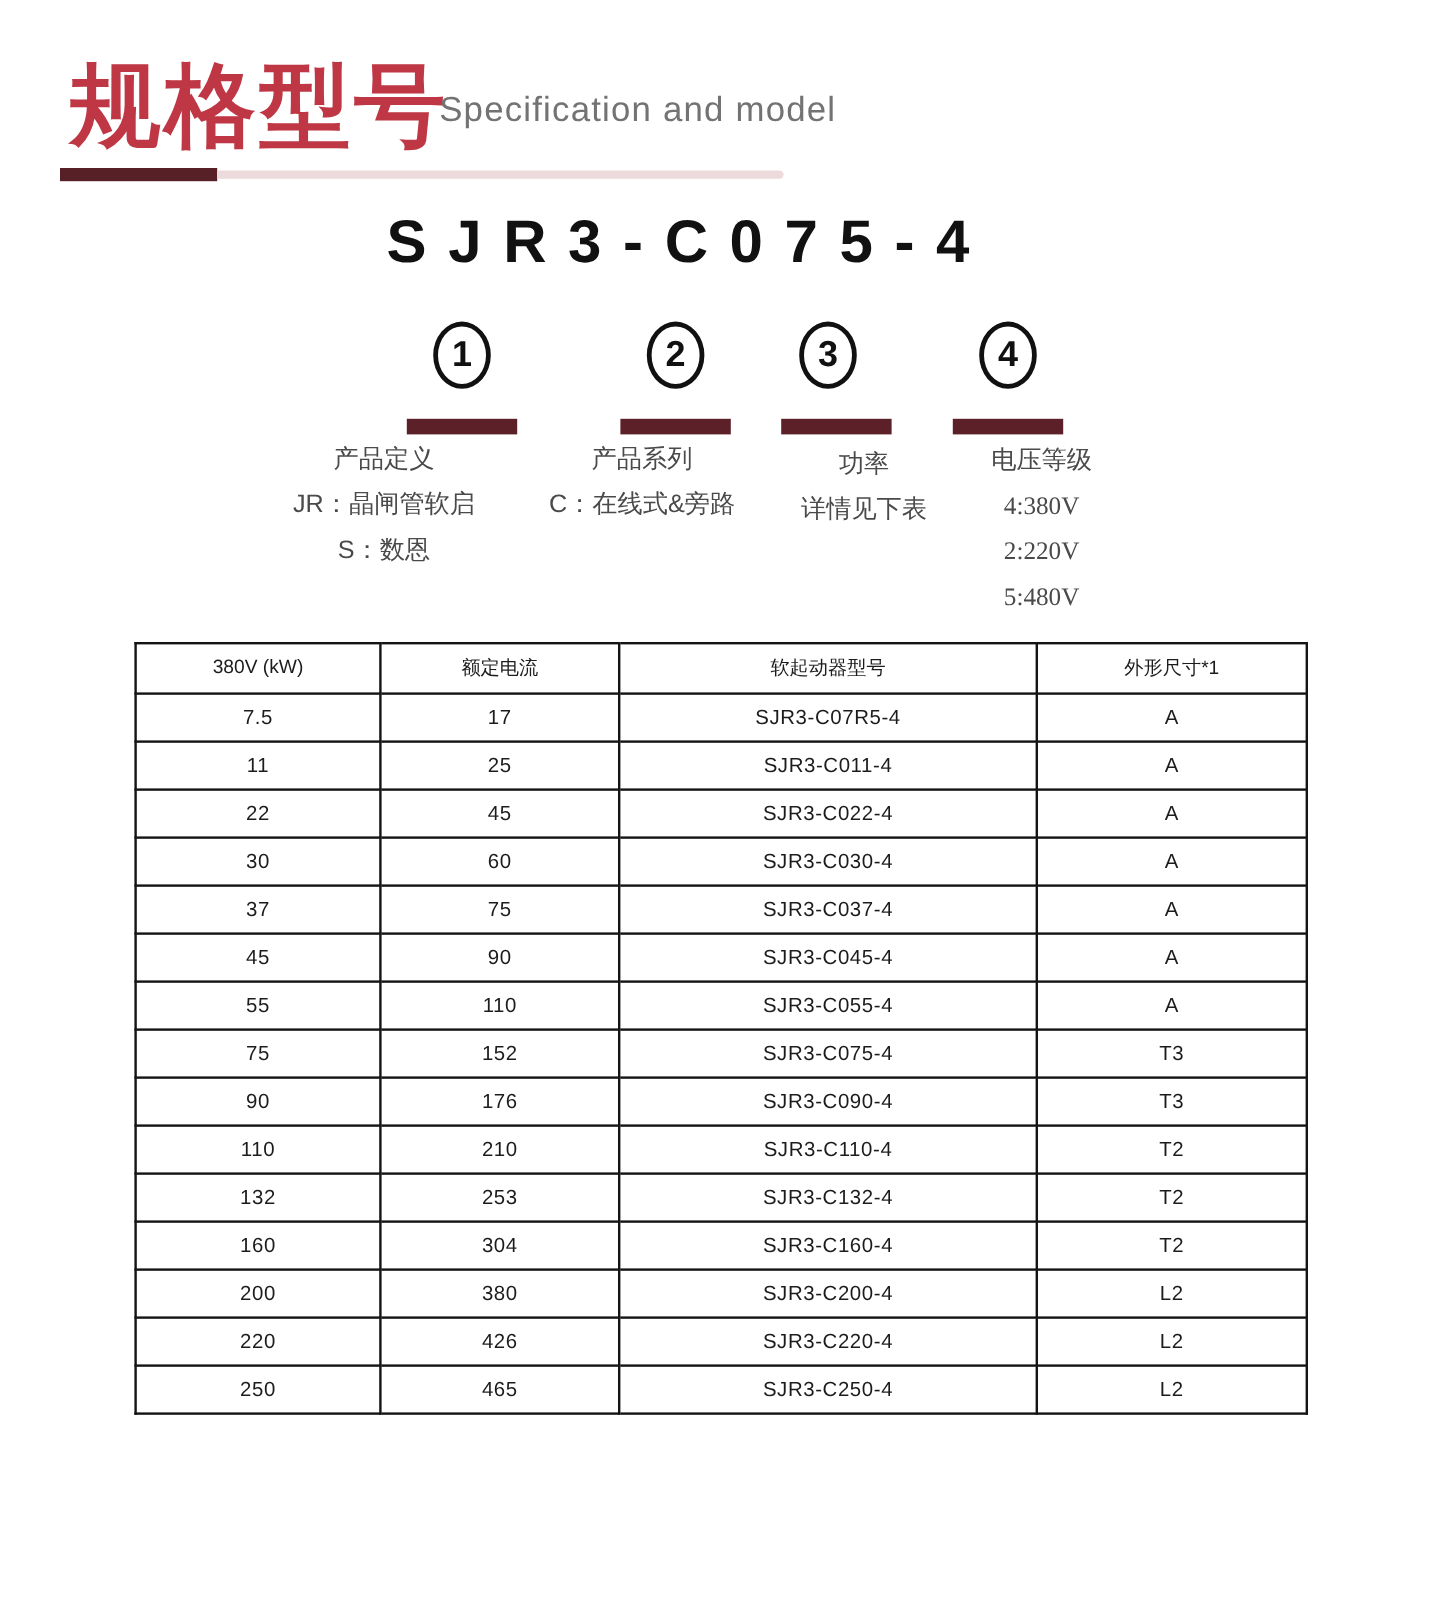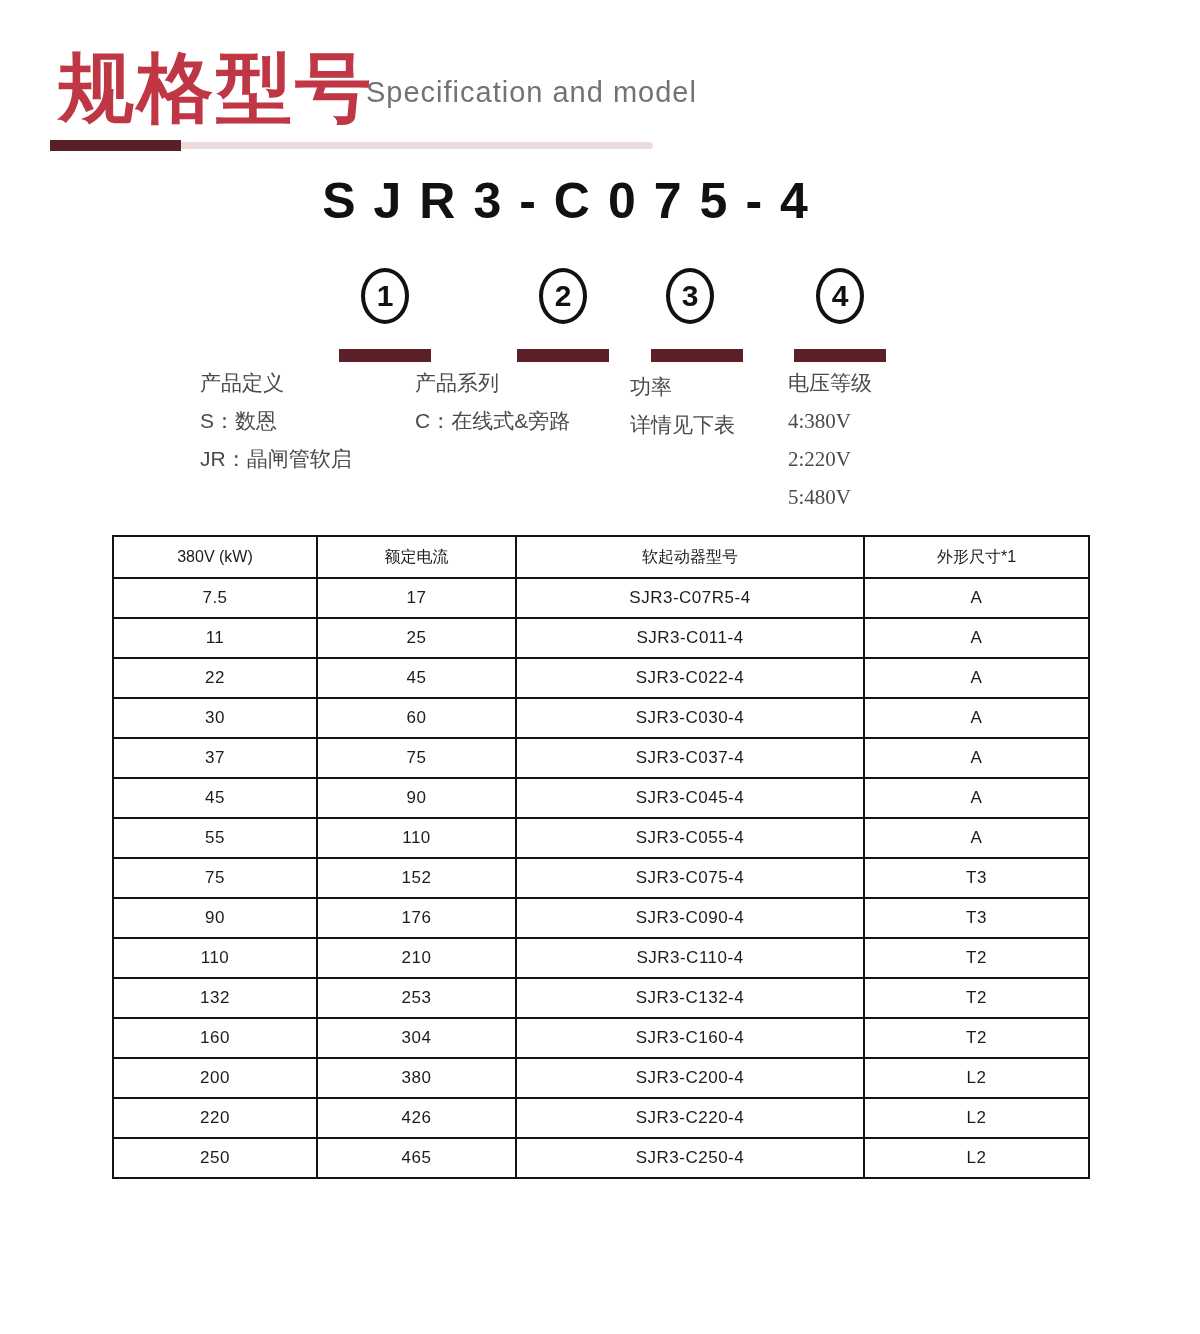--- a/index.html
+++ b/index.html
@@ -55,21 +55,21 @@
   .marker-bar {
     position: absolute; top: 349px;
     width: 92px; height: 13px; background: #5c2128;
   }
   .mb1 { left: 339px; } .mb2 { left: 517px; } .mb3 { left: 651px; } .mb4 { left: 794px; }
 
   
   .legend {
     position: absolute; top: 364px;
     color: #4a4a4a; font-size: 21px; line-height: 38px;
-    text-align: left; white-space: nowrap;
+    text-align: center; white-space: nowrap;
   }
   .lg1 { left: 200px; width: 240px; }
   .lg2 { left: 415px; width: 240px; }
   .lg3 { left: 630px; width: 180px; top: 368px; }
   .lg4 { left: 788px; width: 160px; font-family: Liberation Serif, serif; }
 
   
   table.spec {
     position: absolute; left: 112px; top: 535px;
     width: 976px; border-collapse: collapse; table-layout: fixed;
@@ -112,22 +112,22 @@
       <span>4</span>
     </div>
 
   <div class="marker-bar mb1"></div>
   <div class="marker-bar mb2"></div>
   <div class="marker-bar mb3"></div>
   <div class="marker-bar mb4"></div>
 
   <div class="legend lg1">
     <div>产品定义</div>
+    <div>JR：晶闸管软启</div>
     <div>S：数恩</div>
-    <div>JR：晶闸管软启</div>
   </div>
   <div class="legend lg2">
     <div>产品系列</div>
     <div>C：在线式&amp;旁路</div>
   </div>
   <div class="legend lg3">
     <div>功率</div>
     <div>详情见下表</div>
   </div>
   <div class="legend lg4">

